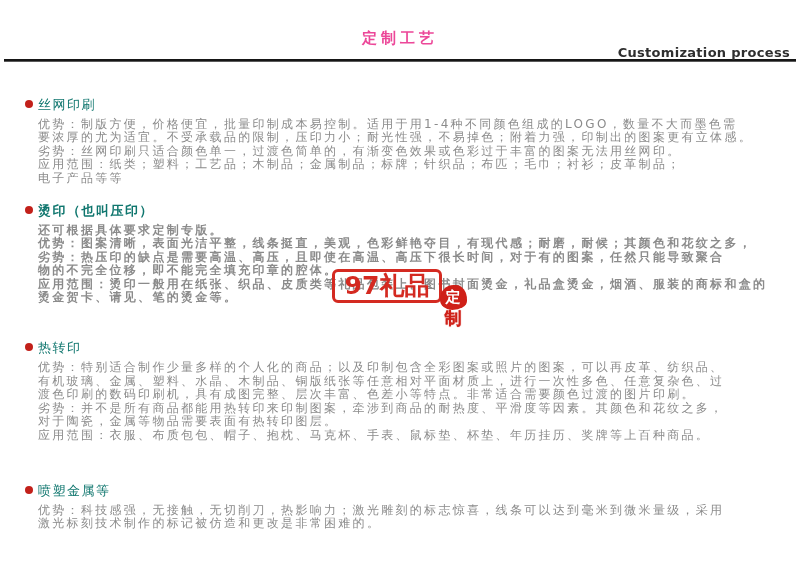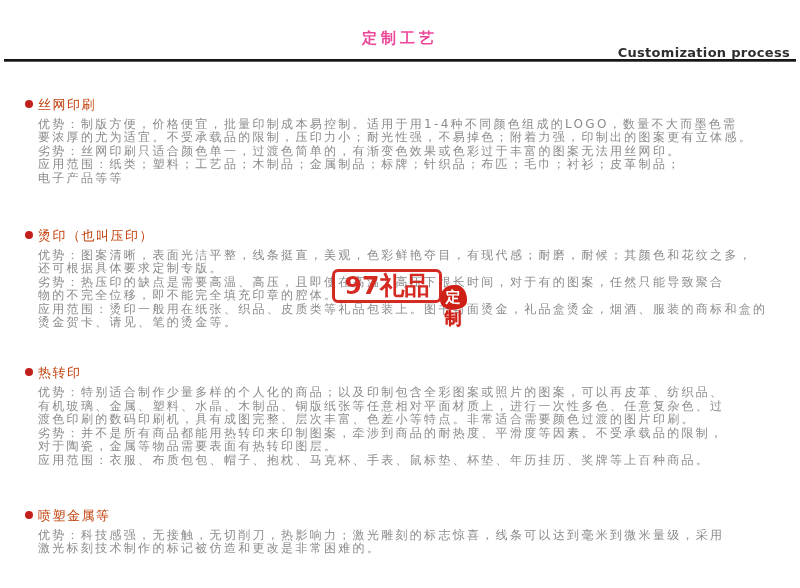--- a/index.html
+++ b/index.html
@@ -40,28 +40,28 @@
   }
   
   #sections {
     padding: 0 8px 0 38px;
     font-size: 12px;
     line-height: 13.4px;
     letter-spacing: 2.3px;
     color: #8b8b8b;
   }
   .section:nth-of-type(1) { margin-top: 35px; }
-  .section:nth-of-type(2) { margin-top: 43px; }
+  .section:nth-of-type(2) { margin-top: 18px; font-weight: bold; }
   .section:nth-of-type(3) { margin-top: 36px; }
   .section:nth-of-type(4) { margin-top: 41px; }
   .sec-header {
     font-size: 13px;
     line-height: 16px;
     letter-spacing: 1.5px;
-    color: #c2410c;
+    color: #0f766e;
     margin-bottom: 5px;
     white-space: nowrap;
   }
   .bullet {
     display: inline-block;
     width: 8px;
     height: 8px;
     border-radius: 50%;
     background: #c2201a;
     margin-left: -13px;
@@ -136,38 +136,38 @@
           <div class="line">应用范围：纸类；塑料；工艺品；木制品；金属制品；标牌；针织品；布匹；毛巾；衬衫；皮革制品；</div>
           <div class="line">电子产品等等</div>
         </div>
   </section>
 
   <section class="section">
     <div class="sec-header">
       <span class="bullet"></span><span class="sec-title">烫印（也叫压印）</span>
     </div>
     <div class="sec-body">
+          <div class="line">还可根据具体要求定制专版。</div>
           <div class="line">优势：图案清晰，表面光洁平整，线条挺直，美观，色彩鲜艳夺目，有现代感；耐磨，耐候；其颜色和花纹之多，</div>
-          <div class="line">还可根据具体要求定制专版。</div>
           <div class="line">劣势：热压印的缺点是需要高温、高压，且即使在高温、高压下很长时间，对于有的图案，任然只能导致聚合</div>
           <div class="line">物的不完全位移，即不能完全填充印章的腔体。</div>
           <div class="line">应用范围：烫印一般用在纸张、织品、皮质类等礼品包装上。图书封面烫金，礼品盒烫金，烟酒、服装的商标和盒的</div>
           <div class="line">烫金贺卡、请见、笔的烫金等。</div>
         </div>
   </section>
 
   <section class="section">
     <div class="sec-header">
       <span class="bullet"></span><span class="sec-title">热转印</span>
     </div>
     <div class="sec-body">
           <div class="line">优势：特别适合制作少量多样的个人化的商品；以及印制包含全彩图案或照片的图案，可以再皮革、纺织品、</div>
           <div class="line">有机玻璃、金属、塑料、水晶、木制品、铜版纸张等任意相对平面材质上，进行一次性多色、任意复杂色、过</div>
           <div class="line">渡色印刷的数码印刷机，具有成图完整、层次丰富、色差小等特点。非常适合需要颜色过渡的图片印刷。</div>
-          <div class="line">劣势：并不是所有商品都能用热转印来印制图案，牵涉到商品的耐热度、平滑度等因素。不受承载品的限制，</div>
+          <div class="line">劣势：并不是所有商品都能用热转印来印制图案，牵涉到商品的耐热度、平滑度等因素。其颜色和花纹之多，</div>
           <div class="line">对于陶瓷，金属等物品需要表面有热转印图层。</div>
           <div class="line">应用范围：衣服、布质包包、帽子、抱枕、马克杯、手表、鼠标垫、杯垫、年历挂历、奖牌等上百种商品。</div>
         </div>
   </section>
 
   <section class="section">
     <div class="sec-header">
       <span class="bullet"></span><span class="sec-title">喷塑金属等</span>
     </div>
     <div class="sec-body">

